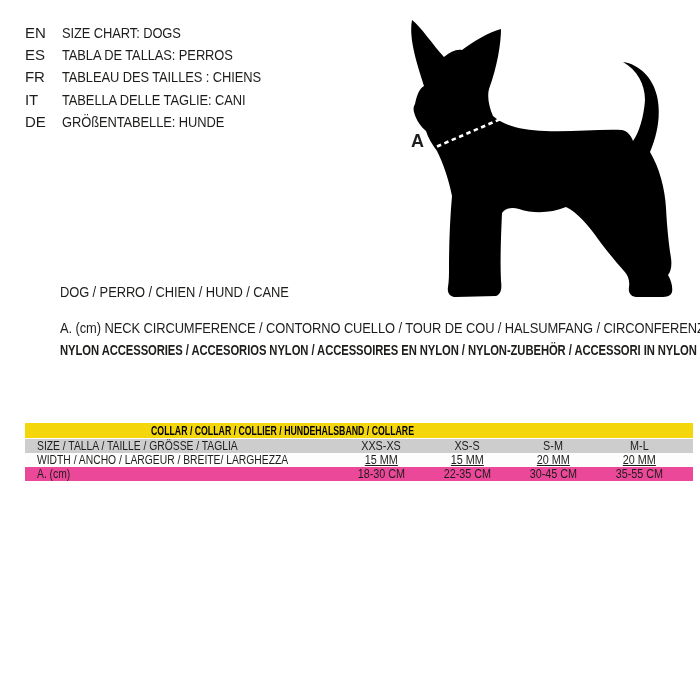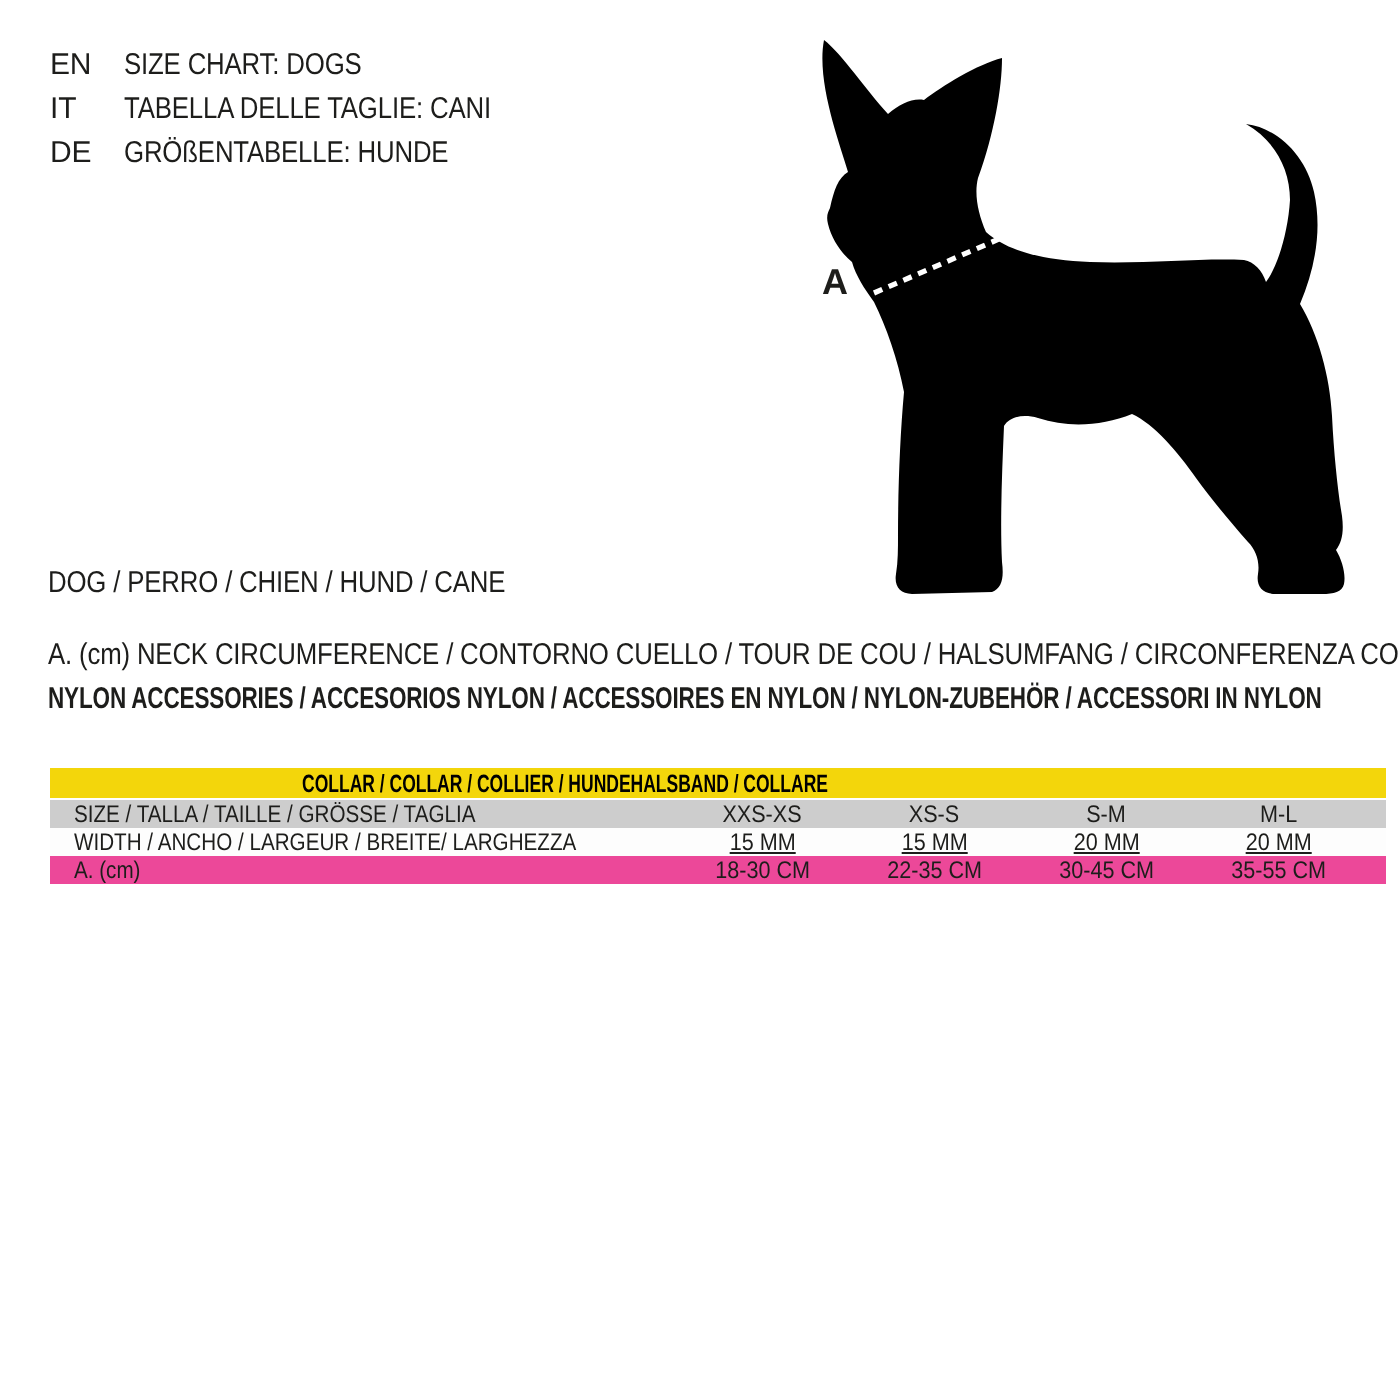--- a/index.html
+++ b/index.html
@@ -1,40 +1,40 @@
 <!DOCTYPE html>
 <html><head>
 <meta charset="utf-8">
 <style>
   html,body{margin:0;padding:0;background:#fff;}
   .canvas{
     position:relative;width:700px;height:608px;background:#ffffff;overflow:hidden;
     font-family:"Liberation Sans",sans-serif;color:#1d1d1b;
   }
-  .t{white-space:nowrap;}
+  .t{white-space:nowrap;margin-left:36px;}
   .cond{display:inline-block;transform:scaleX(0.86);transform-origin:0 50%;white-space:nowrap;}
   .cond-x{display:inline-block;transform:scaleX(0.75);transform-origin:0 50%;white-space:nowrap;}
 
   
   .lang-list{position:absolute;left:25px;top:21px;}
   .lang-row{display:flex;height:22.3px;align-items:center;font-size:15px;letter-spacing:-0.1px;}
   .lang-code{width:37px;flex:0 0 37px;}
 
   
   .dog-svg{position:absolute;left:0;top:0;width:700px;height:700px;pointer-events:none;}
   .marker-a{position:absolute;left:411px;top:131px;font-size:18px;font-weight:bold;letter-spacing:0;}
 
   
   .caption{position:absolute;left:24px;font-size:15px;letter-spacing:-0.1px;}
   .caption.species{top:283px;}
   .caption.measure{top:319px;}
   .caption.material{top:341px;font-weight:bold;}
 
   
-  .size-table{position:absolute;left:25px;top:384px;width:668px;font-size:12px;}
+  .size-table{position:absolute;left:25px;top:423px;width:668px;font-size:12px;}
   .thead{position:relative;height:15px;background:#F3D60B;margin-bottom:1px;}
   .thead-text{
     position:absolute;left:126px;top:50%;
     transform:translateY(-50%) scaleX(0.7);transform-origin:0 50%;
     font-weight:bold;font-size:12.5px;white-space:nowrap;color:#000;
   }
   .trow{display:flex;height:14px;align-items:center;}
   .trow.r0{background:#CDCDCD;}
   .trow.r1{background:#FDFDFD;text-decoration:underline;}
   .trow.r2{background:#ec4899;}
@@ -45,20 +45,28 @@
 </style>
 </head>
 <body>
 
 <div class="canvas">
 
   <div class="lang-list">
     <div class="lang-row">
       <span class="lang-code">EN</span>
       <span class="cond">SIZE CHART: DOGS</span>
+    </div>
+    <div class="lang-row">
+      <span class="lang-code">ES</span>
+      <span class="cond">TABLA DE TALLAS: PERROS</span>
+    </div>
+    <div class="lang-row">
+      <span class="lang-code">FR</span>
+      <span class="cond">TABLEAU DES TAILLES : CHIENS</span>
     </div>
     <div class="lang-row">
       <span class="lang-code">IT</span>
       <span class="cond">TABELLA DELLE TAGLIE: CANI</span>
     </div>
     <div class="lang-row">
       <span class="lang-code">DE</span>
       <span class="cond">GRÖßENTABELLE: HUNDE</span>
     </div>
   </div>

